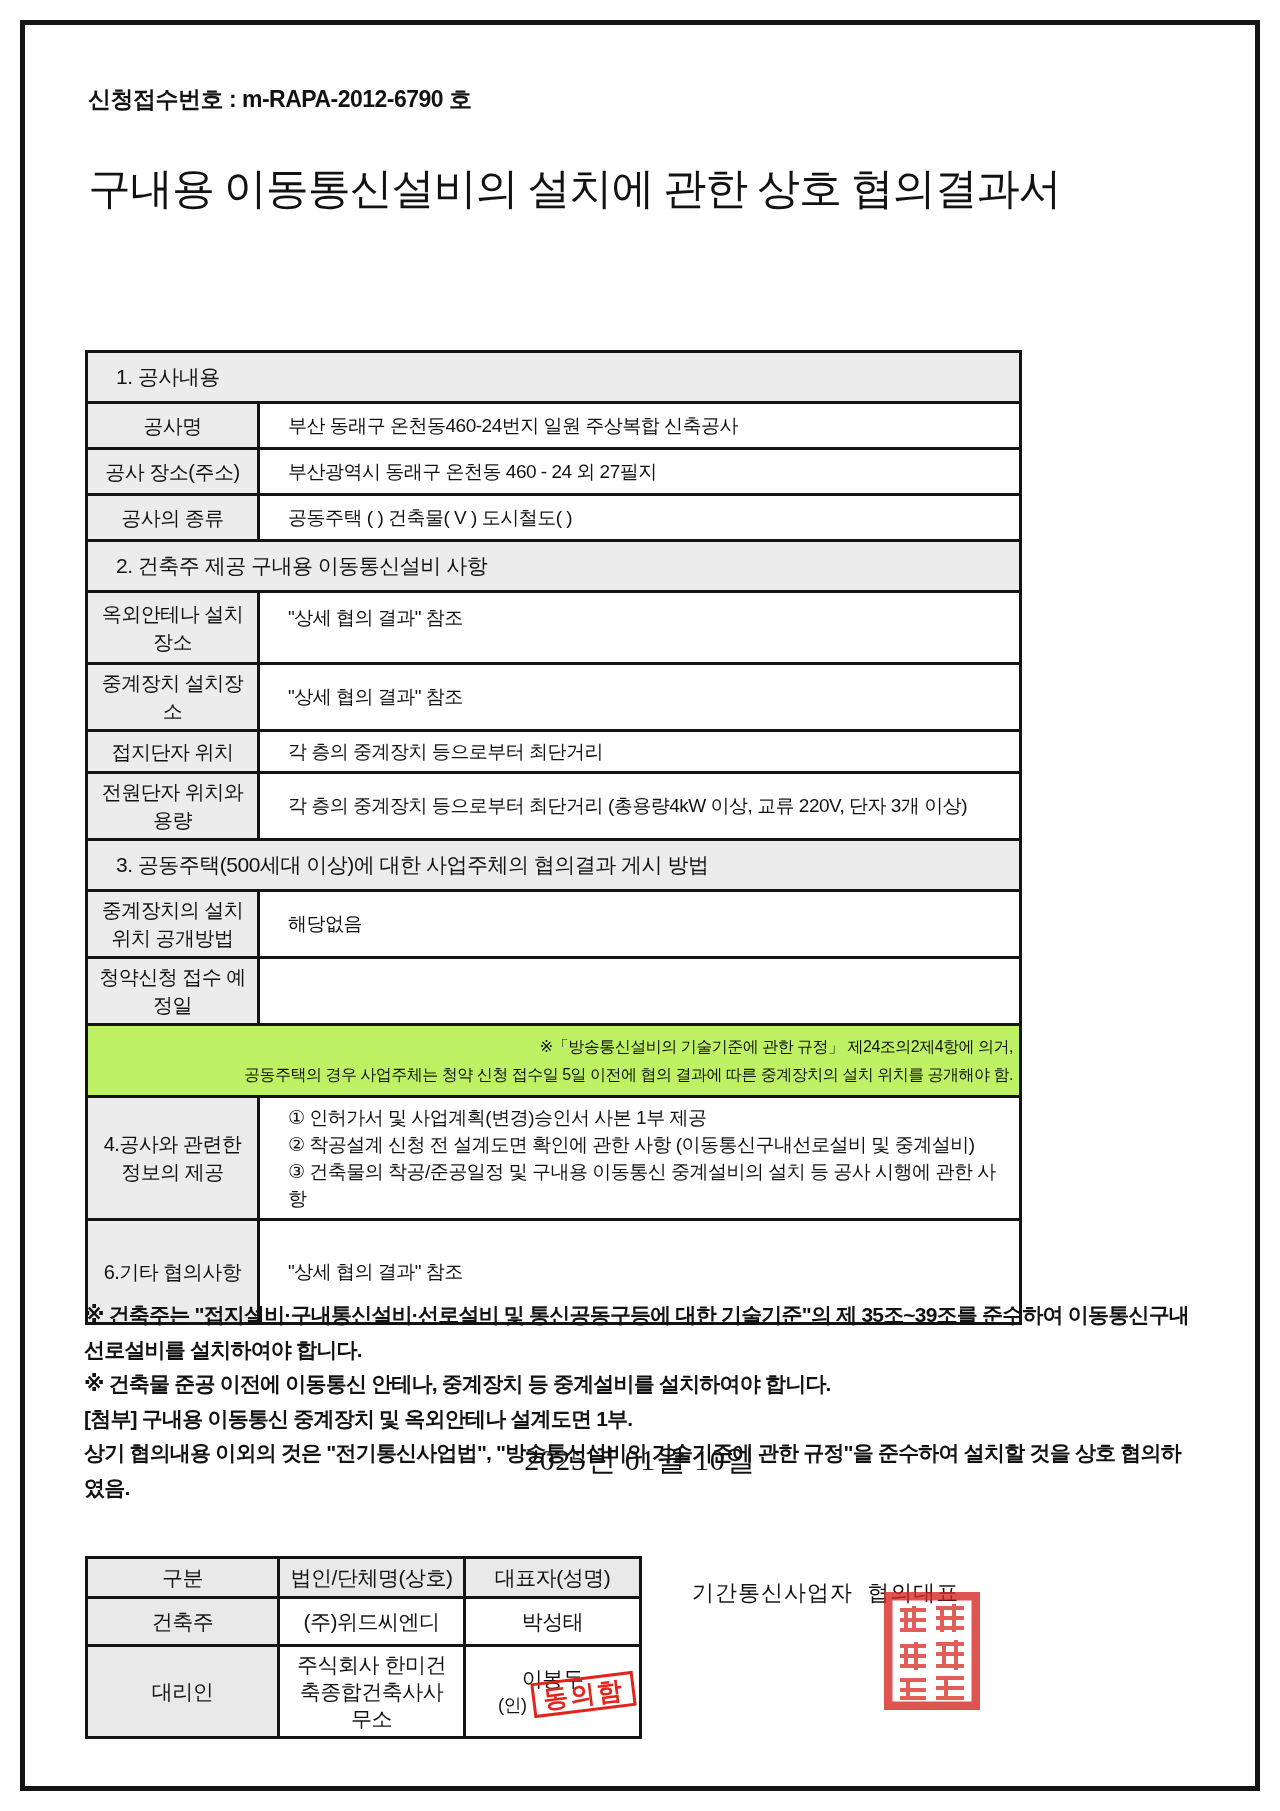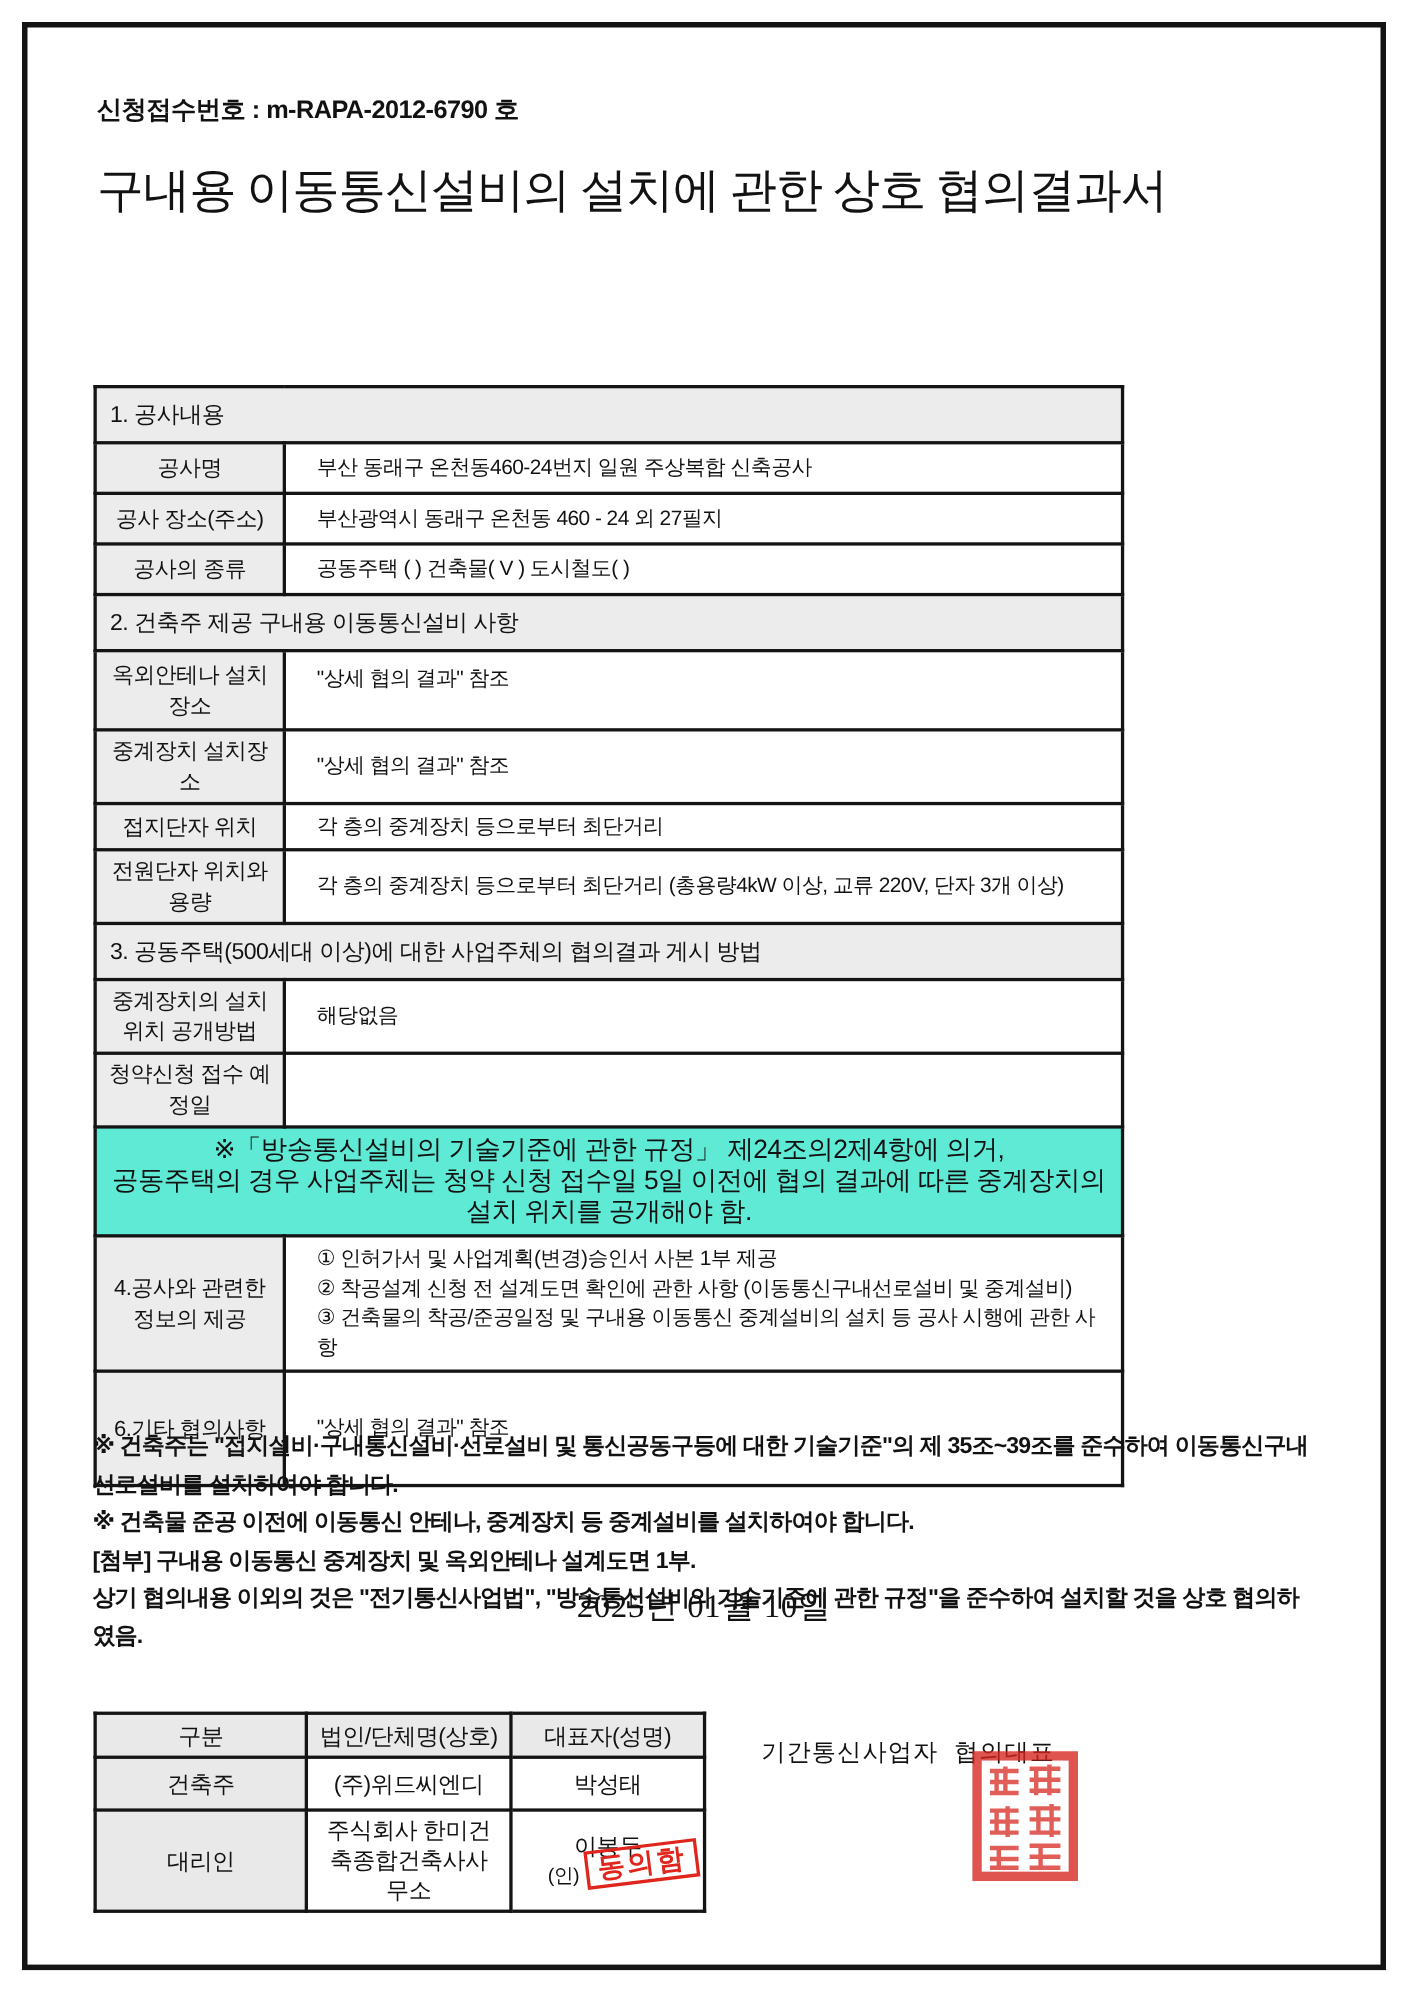--- a/index.html
+++ b/index.html
@@ -10,49 +10,49 @@
   }
   .frame{
     position:absolute;left:20px;top:20px;right:20px;bottom:20px;
     border:5px solid #141414;
   }
   .receipt{
     position:absolute;left:88px;top:84px;
     font-size:23px;font-weight:700;letter-spacing:-0.5px;
   }
   .doc-title{
-    position:absolute;left:88px;top:144px;width:1040px;
+    position:absolute;left:88px;top:160px;width:1040px;
     font-family:"Liberation Serif","DejaVu Serif",serif;
     font-size:43px;font-weight:500;letter-spacing:-1px;white-space:nowrap;
   }
   .intro{
     position:absolute;left:92px;top:250px;width:1010px;
     font-size:23px;font-weight:700;line-height:35px;letter-spacing:-0.7px;
   }
   
   .main-table{
     position:absolute;left:85px;top:350px;width:937px;
     border-collapse:collapse;table-layout:fixed;
   }
   .main-table td{
     border:3px solid #141414;vertical-align:middle;
     font-size:19px;letter-spacing:-0.5px;
   }
   .main-table td.sec{
-    background:#ececec;font-size:21px;padding:10px 12px;font-weight:500;
+    background:#ececec;font-size:21px;padding:10px 28px;font-weight:500;
   }
   .main-table td.lbl{
     background:#ececec;text-align:center;font-size:20px;padding:4px 10px;
     line-height:28px;
   }
   .main-table td.val{
     background:#fff;padding:6px 6px 6px 28px;line-height:26px;
   }
   .main-table td.notecell{
-    background:#5eead4;text-align:center;font-size:24px;line-height:28px;padding:6px;
+    background:#bef264;text-align:right;font-size:16px;line-height:28px;padding:6px;
   }
   .items div{line-height:27px;}
   
   .notes{
     position:absolute;left:84px;top:1298px;width:1115px;
     font-size:21px;font-weight:600;line-height:34.5px;letter-spacing:-0.8px;
   }
   .doc-date{
     position:absolute;left:0;top:1440px;width:100%;text-align:center;
     font-family:"Liberation Serif","DejaVu Serif",serif;font-size:30px;letter-spacing:0.5px;

